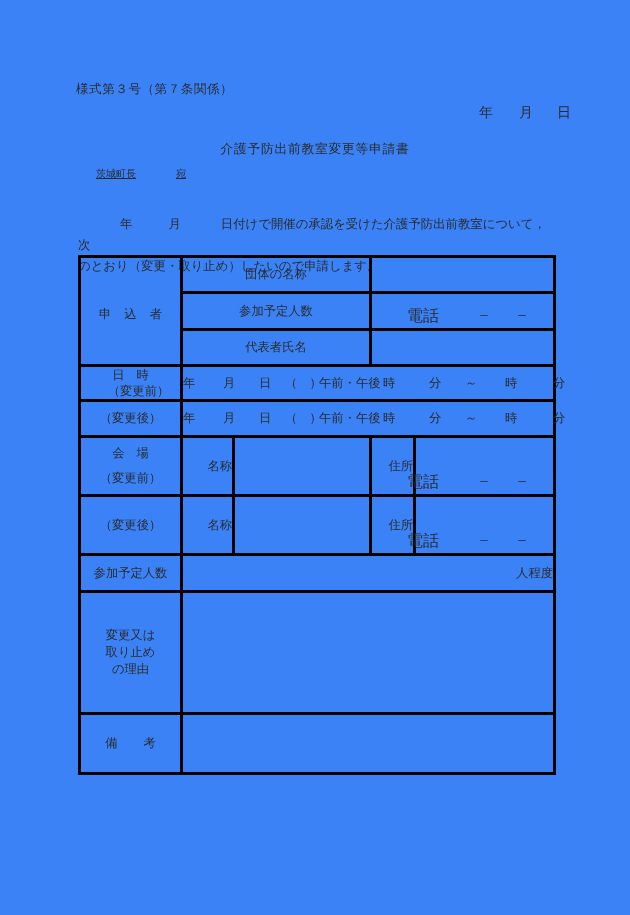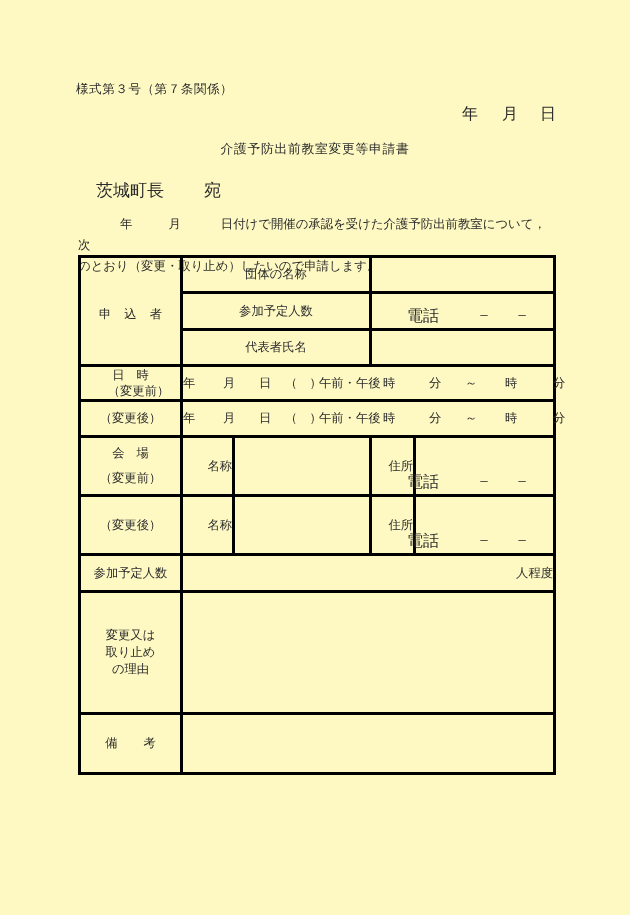--- a/index.html
+++ b/index.html
@@ -12,37 +12,37 @@
     width: 630px;
     height: 915px;
     position: relative;
     font-family: "Liberation Serif", "DejaVu Serif", serif;
     color: #2b2b2b;
     overflow: hidden;
   }
   .page {
     position: absolute;
     inset: 0;
-    background: #fef9c3;
+    background: #3b82f6;
   }
 
   
   .form-no {
     position: absolute;
     left: 76px;
     top: 81px;
     font-size: 12.5px;
     letter-spacing: .6px;
     white-space: nowrap;
   }
   .date-line-top {
     position: absolute;
-    left: 462px;
+    left: 479px;
     top: 104px;
-    font-size: 16px;
+    font-size: 14px;
     white-space: nowrap;
   }
   .date-line-top span { display: inline-block; }
   .dt-y { width: 40px; }
   .dt-m { width: 38px; }
   .dt-d { width: 14px; }
 
   .doc-title {
     position: absolute;
     left: 0;
@@ -50,23 +50,24 @@
     top: 141px;
     text-align: center;
     font-size: 12.8px;
     letter-spacing: .7px;
     white-space: nowrap;
   }
 
   .addressee {
     position: absolute;
     left: 96px;
-    top: 179px;
-    font-size: 17px;
-    white-space: nowrap;
+    top: 167px;
+    font-size: 10px;
+    white-space: nowrap;
+    text-decoration: underline;
   }
   .addressee .gap { display: inline-block; width: 40px; }
 
   
   .body-para {
     position: absolute;
     left: 78px;
     top: 214px;
     width: 476px;
     font-size: 12.4px;

